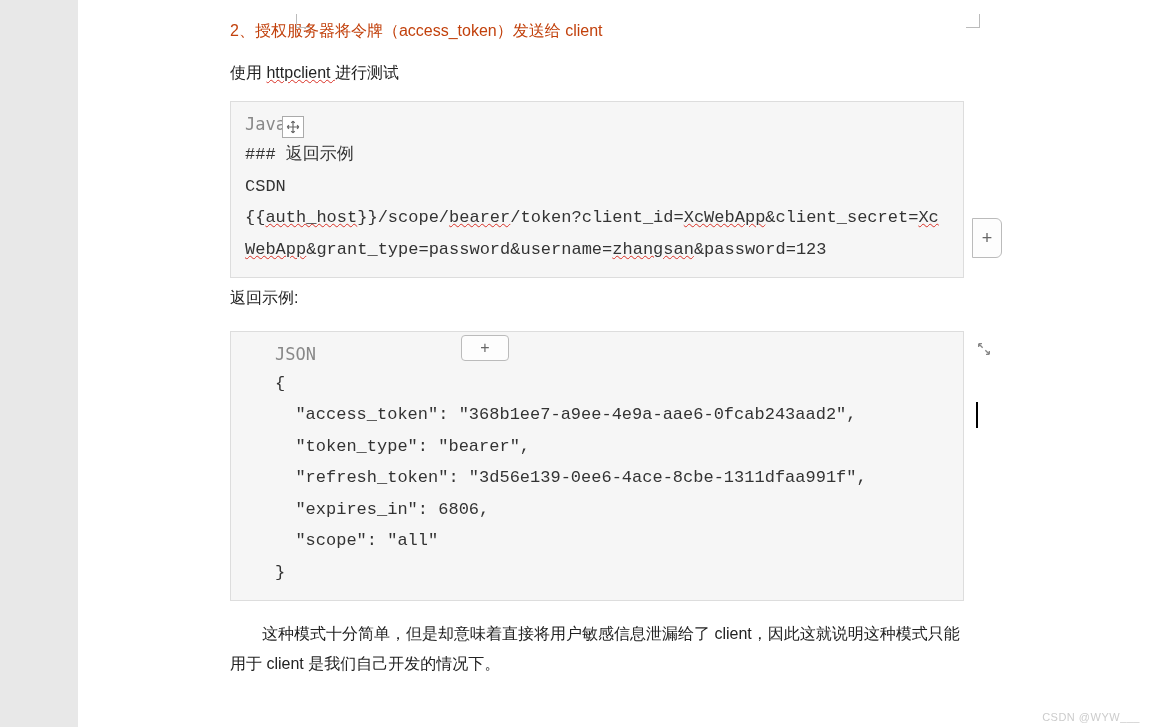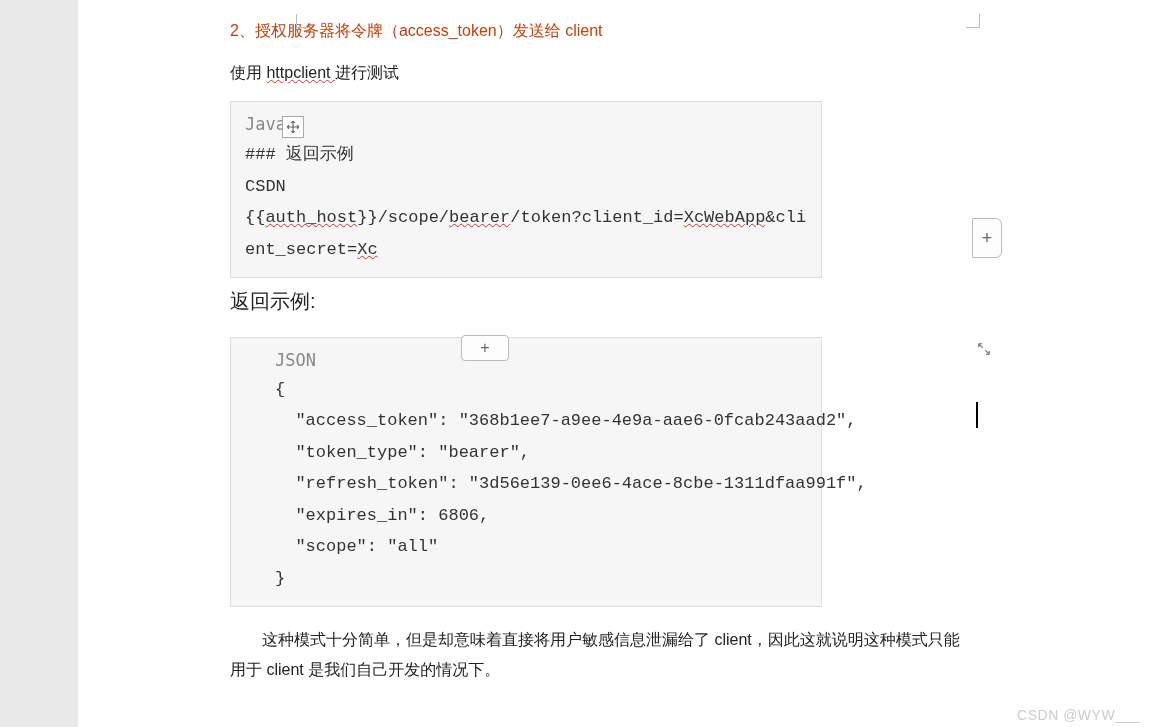--- a/index.html
+++ b/index.html
@@ -89,41 +89,41 @@
     }
     .move-icon svg {
       width: 14px;
       height: 14px;
     }
     .code-block {
       margin-top: 16px;
       background: #f6f6f6;
       border: 1px solid #ddd;
       padding: 12px 14px;
-      width: 592px;
+      width: 734px;
     }
     .code-lang {
       color: #888;
       font-family: Consolas, monospace;
       font-size: 17px;
       margin-bottom: 4px;
     }
     .code-line {
       font-family: Consolas, "Courier New", monospace;
       font-size: 17px;
       color: #333;
       line-height: 1.85;
       word-break: break-all;
     }
     .code-cn {
       font-family: "SimSun", serif;
     }
     .return-label {
       margin-top: 10px;
-      font-size: 20px;
+      font-size: 16px;
       color: #222;
     }
     .plus-small {
       position: absolute;
       left: 383px;
       top: 335px;
       width: 48px;
       height: 26px;
       border: 1px solid #bbb;
       border-radius: 4px;
@@ -177,21 +177,21 @@
       right: 172px;
       top: 402px;
       width: 2px;
       height: 26px;
       background: #000;
     }
     .watermark {
       position: absolute;
       right: 10px;
       bottom: 4px;
-      font-size: 14px;
+      font-size: 11px;
       color: #ccc;
       letter-spacing: 0.5px;
     }
   </style>
 </head>
 <body>
 
 <div class="sidebar-left"></div>
 
 <div class="page">
@@ -214,20 +214,23 @@
 
     <div class="code-block">
       <div class="code-lang">Java</div>
       <div class="code-line">
         <span>### </span><span class="code-cn">返回示例</span>
       </div>
       <div class="code-line">CSDN</div>
       <div class="code-line">
         <span>{{</span><span class="red-underline">auth_host</span><span>}}/scope/</span><span class="red-underline">bearer</span><span>/token?client_id=</span><span class="red-underline">XcWebApp</span><span>&amp;client_secret=</span><span class="red-underline">Xc</span>
       </div>
+      <div class="code-line">
+        <span class="red-underline">WebApp</span><span>&amp;grant_type=password&amp;username=</span><span class="red-underline">zhangsan</span><span>&amp;password=123</span>
+      </div>
     </div>
 
     <div class="return-label">返回示例:</div>
 
     <div class="code-block" style="margin-top:22px;padding-left:44px;">
       <div class="code-lang">JSON</div>
       <div class="code-line">{</div>
       <div class="code-line" style="white-space: pre;">  "access_token": "368b1ee7-a9ee-4e9a-aae6-0fcab243aad2",</div>
       <div class="code-line" style="white-space: pre;">  "token_type": "bearer",</div>
       <div class="code-line" style="white-space: pre;">  "refresh_token": "3d56e139-0ee6-4ace-8cbe-1311dfaa991f",</div>

